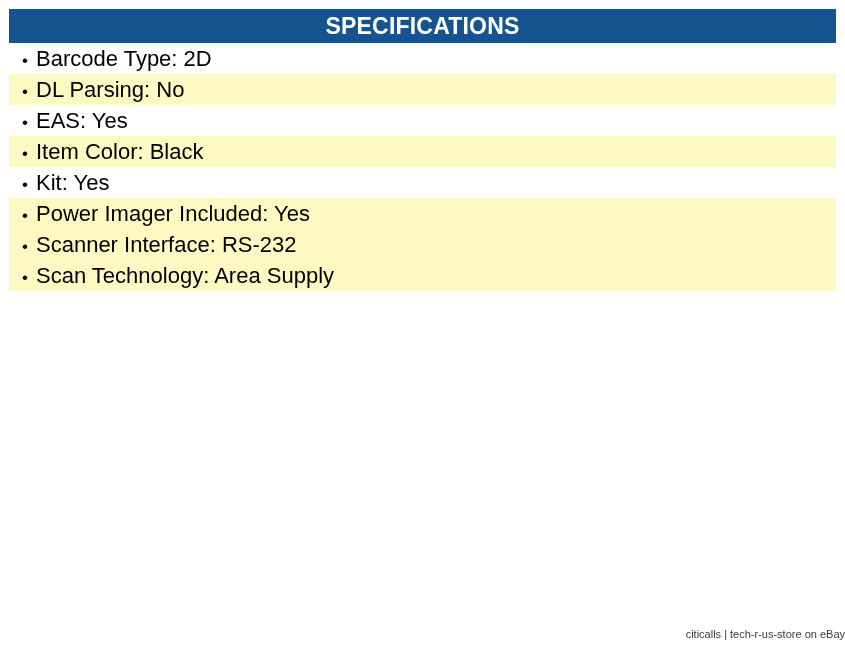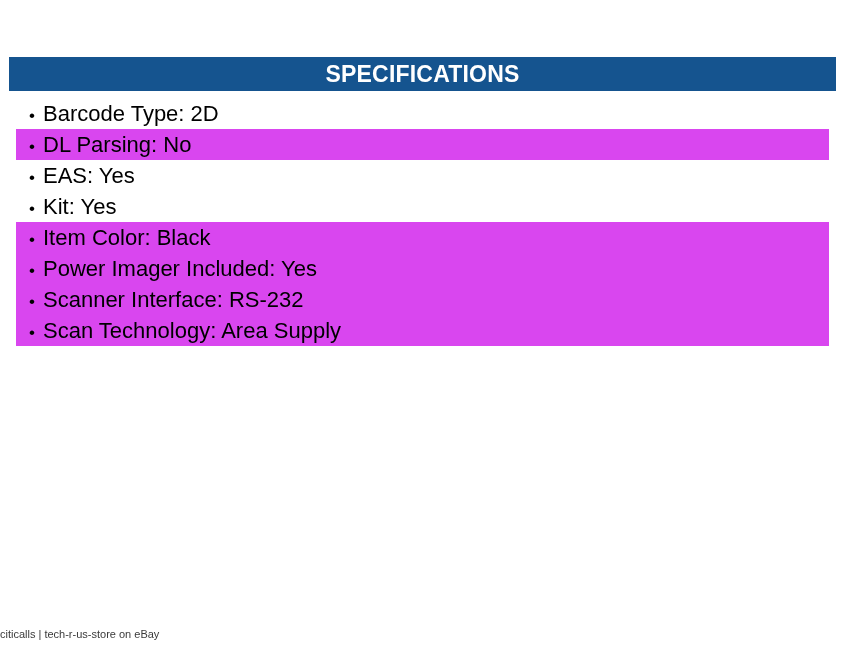--- a/index.html
+++ b/index.html
@@ -27,81 +27,80 @@
     background: #15548F;
     color: #ffffff;
     font-size: 23px;
     font-weight: bold;
     text-align: center;
     letter-spacing: 0.2px;
     height: 34px;
     line-height: 34px;
     overflow: hidden;
     white-space: nowrap;
-    margin-top: 48px;
   }
 
   .spec-list {
     list-style: none;
-    margin: 7px;
+    margin: 0;
     padding: 0;
   }
 
   .spec-row {
     height: 31px;
     line-height: 31px;
     font-size: 22px;
     color: #000000;
     background: #ffffff;
     padding-left: 13px;
     white-space: nowrap;
     overflow: hidden;
     box-sizing: border-box;
   }
 
   .spec-row.alt {
-    background: #d946ef;
+    background: #fef9c3;
   }
 
   .spec-row .bullet {
     display: inline-block;
     width: 14px;
     font-size: 17px;
     vertical-align: baseline;
     color: #000000;
   }
 
   .spec-row .spec-text {
     display: inline;
   }
 
   .footer {
     position: absolute;
     left: 0;
     top: 628px;
     width: 845px;
-    text-align: left;
+    text-align: right;
     font-size: 11px;
     color: #3a3a3a;
     white-space: nowrap;
   }
 </style>
 </head>
 <body>
 
 <div class="spec-panel">
 
   <div class="spec-header">SPECIFICATIONS</div>
 
   <ul class="spec-list" id="spec-list">
       <li class="spec-row"><span class="bullet">•</span><span class="spec-text">Barcode Type: 2D</span></li>
       <li class="spec-row alt"><span class="bullet">•</span><span class="spec-text">DL Parsing: No</span></li>
       <li class="spec-row"><span class="bullet">•</span><span class="spec-text">EAS: Yes</span></li>
+      <li class="spec-row alt"><span class="bullet">•</span><span class="spec-text">Item Color: Black</span></li>
       <li class="spec-row"><span class="bullet">•</span><span class="spec-text">Kit: Yes</span></li>
-      <li class="spec-row alt"><span class="bullet">•</span><span class="spec-text">Item Color: Black</span></li>
       <li class="spec-row alt"><span class="bullet">•</span><span class="spec-text">Power Imager Included: Yes</span></li>
       <li class="spec-row alt"><span class="bullet">•</span><span class="spec-text">Scanner Interface: RS-232</span></li>
       <li class="spec-row alt"><span class="bullet">•</span><span class="spec-text">Scan Technology: Area Supply</span></li>
     </ul>
 
 </div>
 
 <div class="footer">citicalls | tech-r-us-store on eBay</div>
 
 </body></html>

